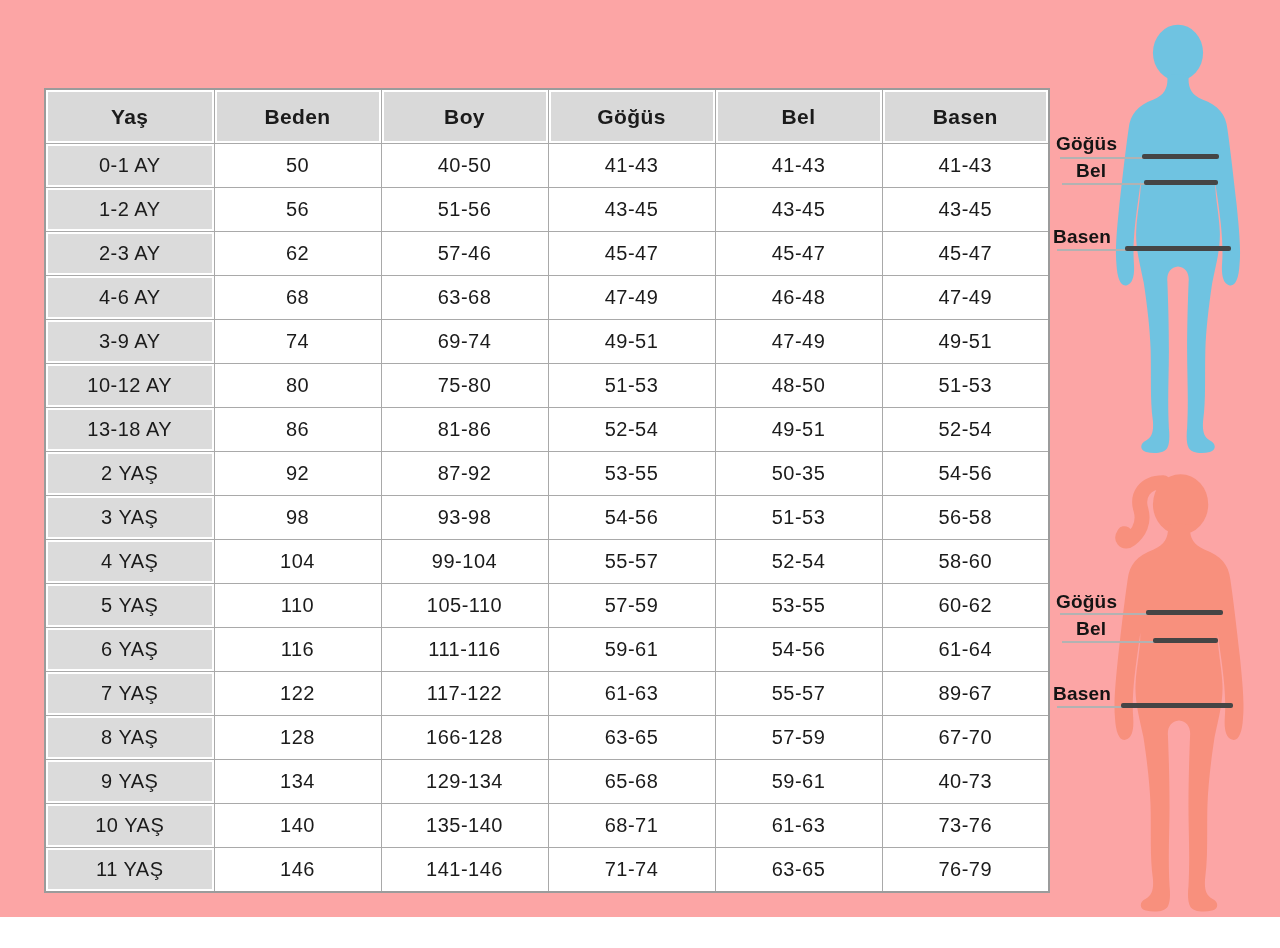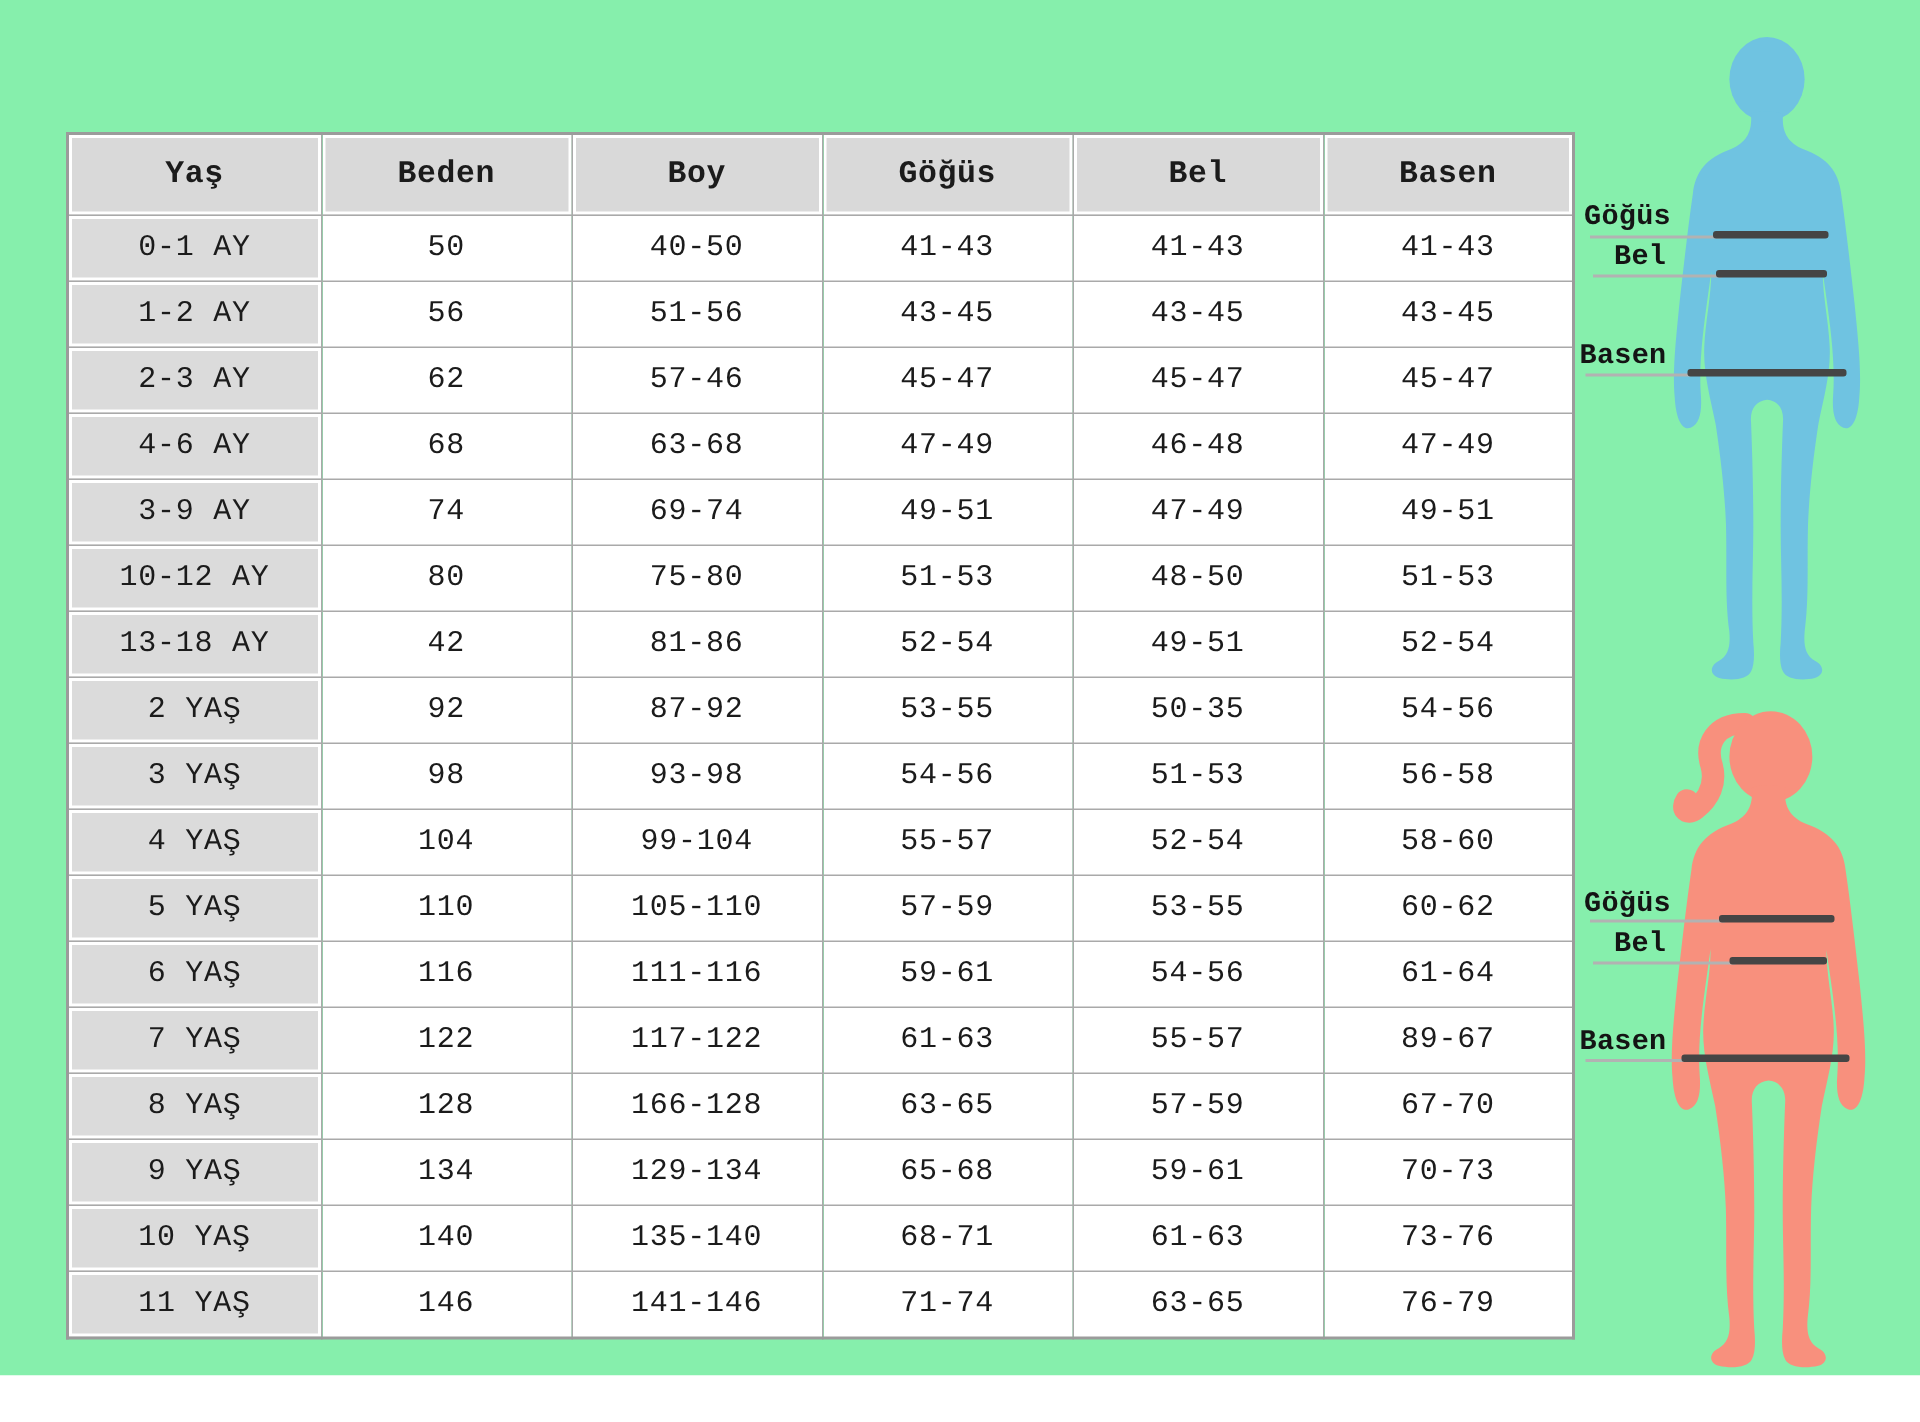--- a/index.html
+++ b/index.html
@@ -1,18 +1,18 @@
 <!DOCTYPE html>
 <html><head>
 <meta charset="utf-8">
 <style>
   html,body{margin:0;padding:0;background:#ffffff;}
   .canvas{
-    position:relative;width:1280px;height:917px;background:#86efac;overflow:hidden;
-    font-family:Liberation Mono, monospace;color:#1b1b1b;
+    position:relative;width:1280px;height:917px;background:#fca5a5;overflow:hidden;
+    font-family:Liberation Sans, sans-serif;color:#1b1b1b;
   }
   
   .size-table{
     position:absolute;left:44px;top:88px;width:1006px;
     border-collapse:collapse;table-layout:fixed;
     border:2px solid #9b9b9b;
   }
   .size-table th,.size-table td{
     border:1px solid #a9a9a9;
     text-align:center;vertical-align:middle;
@@ -108,21 +108,21 @@
         <tr>
           <th>10-12 AY</th>
           <td>80</td>
           <td>75-80</td>
           <td>51-53</td>
           <td>48-50</td>
           <td>51-53</td>
         </tr>
         <tr>
           <th>13-18 AY</th>
-          <td>42</td>
+          <td>86</td>
           <td>81-86</td>
           <td>52-54</td>
           <td>49-51</td>
           <td>52-54</td>
         </tr>
         <tr>
           <th>2 YAŞ</th>
           <td>92</td>
           <td>87-92</td>
           <td>53-55</td>
@@ -176,21 +176,21 @@
           <td>63-65</td>
           <td>57-59</td>
           <td>67-70</td>
         </tr>
         <tr>
           <th>9 YAŞ</th>
           <td>134</td>
           <td>129-134</td>
           <td>65-68</td>
           <td>59-61</td>
-          <td>70-73</td>
+          <td>40-73</td>
         </tr>
         <tr>
           <th>10 YAŞ</th>
           <td>140</td>
           <td>135-140</td>
           <td>68-71</td>
           <td>61-63</td>
           <td>73-76</td>
         </tr>
         <tr>

